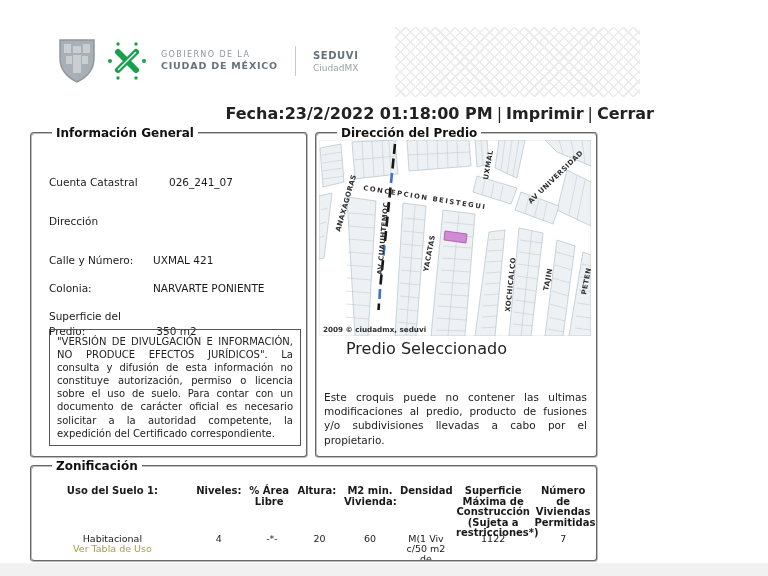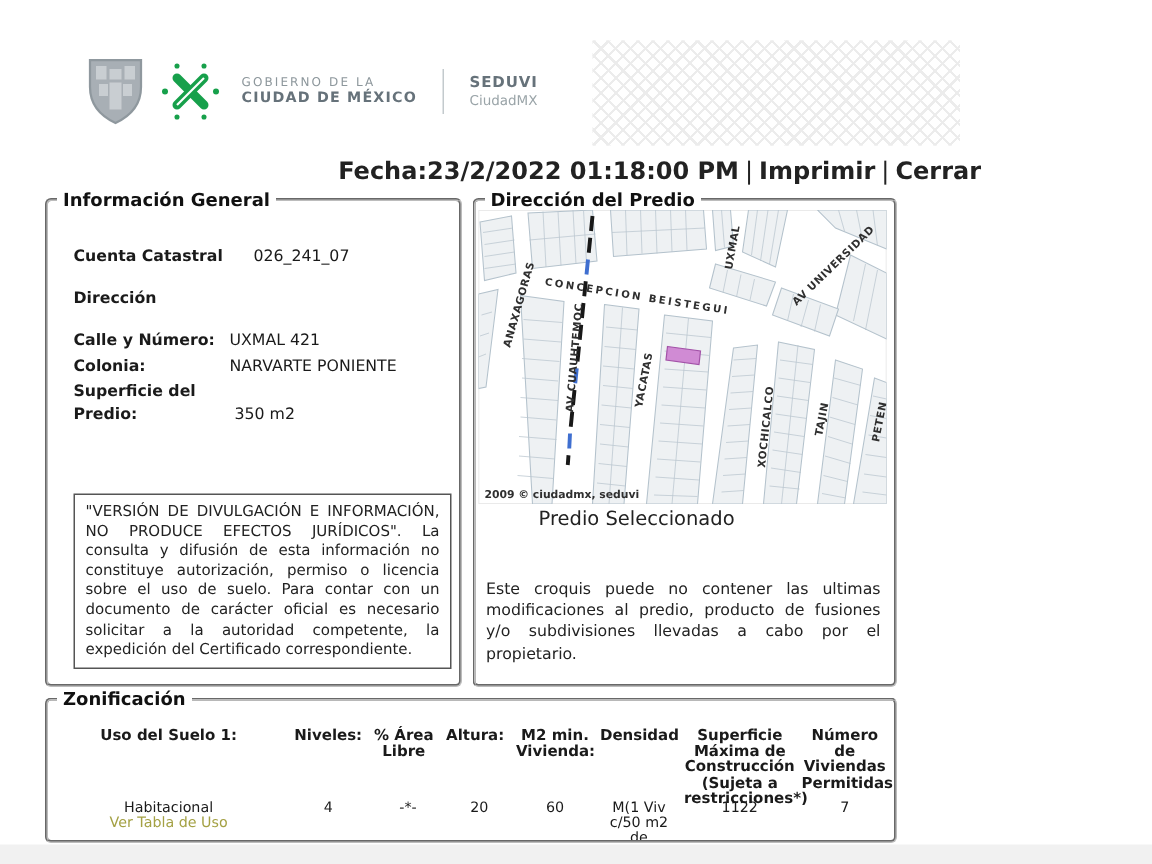--- a/index.html
+++ b/index.html
@@ -20,39 +20,39 @@
     background:
       repeating-linear-gradient(45deg,#ececec 0 1.5px,rgba(0,0,0,0) 1.5px 7px),
       repeating-linear-gradient(135deg,#ececec 0 1.5px,rgba(0,0,0,0) 1.5px 7px);
   }
   .toolbar{position:absolute;top:104px;left:12px;width:642px;text-align:right;
     font-size:16px;font-weight:bold;color:#222;}
   .toolbar .lnk{cursor:pointer;}
   .toolbar .sep{padding:0 4px;font-weight:normal;}
   
   fieldset{position:absolute;border:2px groove #bcbcbc;border-radius:4px;margin:0;padding:0;background:#fff;}
-  legend{font-size:12px;font-weight:bold;margin-left:6px;padding:0 4px;color:#111;}
+  legend{font-size:12px;font-weight:bold;margin-left:20px;padding:0 4px;color:#111;}
   #fs-info{left:30px;top:126px;width:274px;height:328px;}
   #fs-map {left:315px;top:126px;width:279px;height:328px;}
   #fs-zoni{left:30px;top:459px;width:564px;height:99px;overflow:hidden;}
   
   .info-body{padding:24px 8px 0 17px;font-size:10.5px;}
   .f-row{margin-bottom:2px;line-height:15px;}
-  .f-label{font-weight:bold;display:inline-block;}
+  .f-label{font-weight:normal;display:inline-block;margin-top:11px;}
   .w120{width:120px;}
   .w104{width:104px;}
   .gap-top{margin-top:13px;}
   .disclaimer{
     position:absolute;left:17px;bottom:10px;width:236px;border:1px solid #555;
     padding:5px 7px;font-size:10px;text-align:justify;line-height:1.32;color:#222;
   }
   
   .map{display:block;margin:0 0 0 2px;}
   .map text{font-family:"DejaVu Sans", sans-serif;font-weight:bold;fill:#2f2f2f;}
-  .map-caption{font-size:13px;margin:3px 0 0 42px;color:#222;}
+  .map-caption{font-size:16px;margin:3px 0 0 29px;color:#222;}
   .map-note{font-size:10.5px;text-align:justify;margin:32px 9px 0 7px;line-height:1.35;color:#222;}
   
   .z-row{position:absolute;left:2px;right:2px;display:flex;}
   .z-head{top:13px;font-weight:bold;font-size:10px;line-height:1.05;}
   .z-vals{top:61px;font-size:9.5px;line-height:1.05;}
   .z-col{text-align:center;padding:0 2px;box-sizing:border-box;}
   .c0{width:28%;} .c1{width:10%;} .c2{width:9%;} .c3{width:8%;}
   .c4{width:10%;} .c5{width:10%;} .c6{width:14%;} .c7{width:11%;}
   .link-olive{color:#a4a144;cursor:pointer;}
   .bottom-strip{position:absolute;left:0;right:0;bottom:0;height:13px;background:#f1f1f1;}

